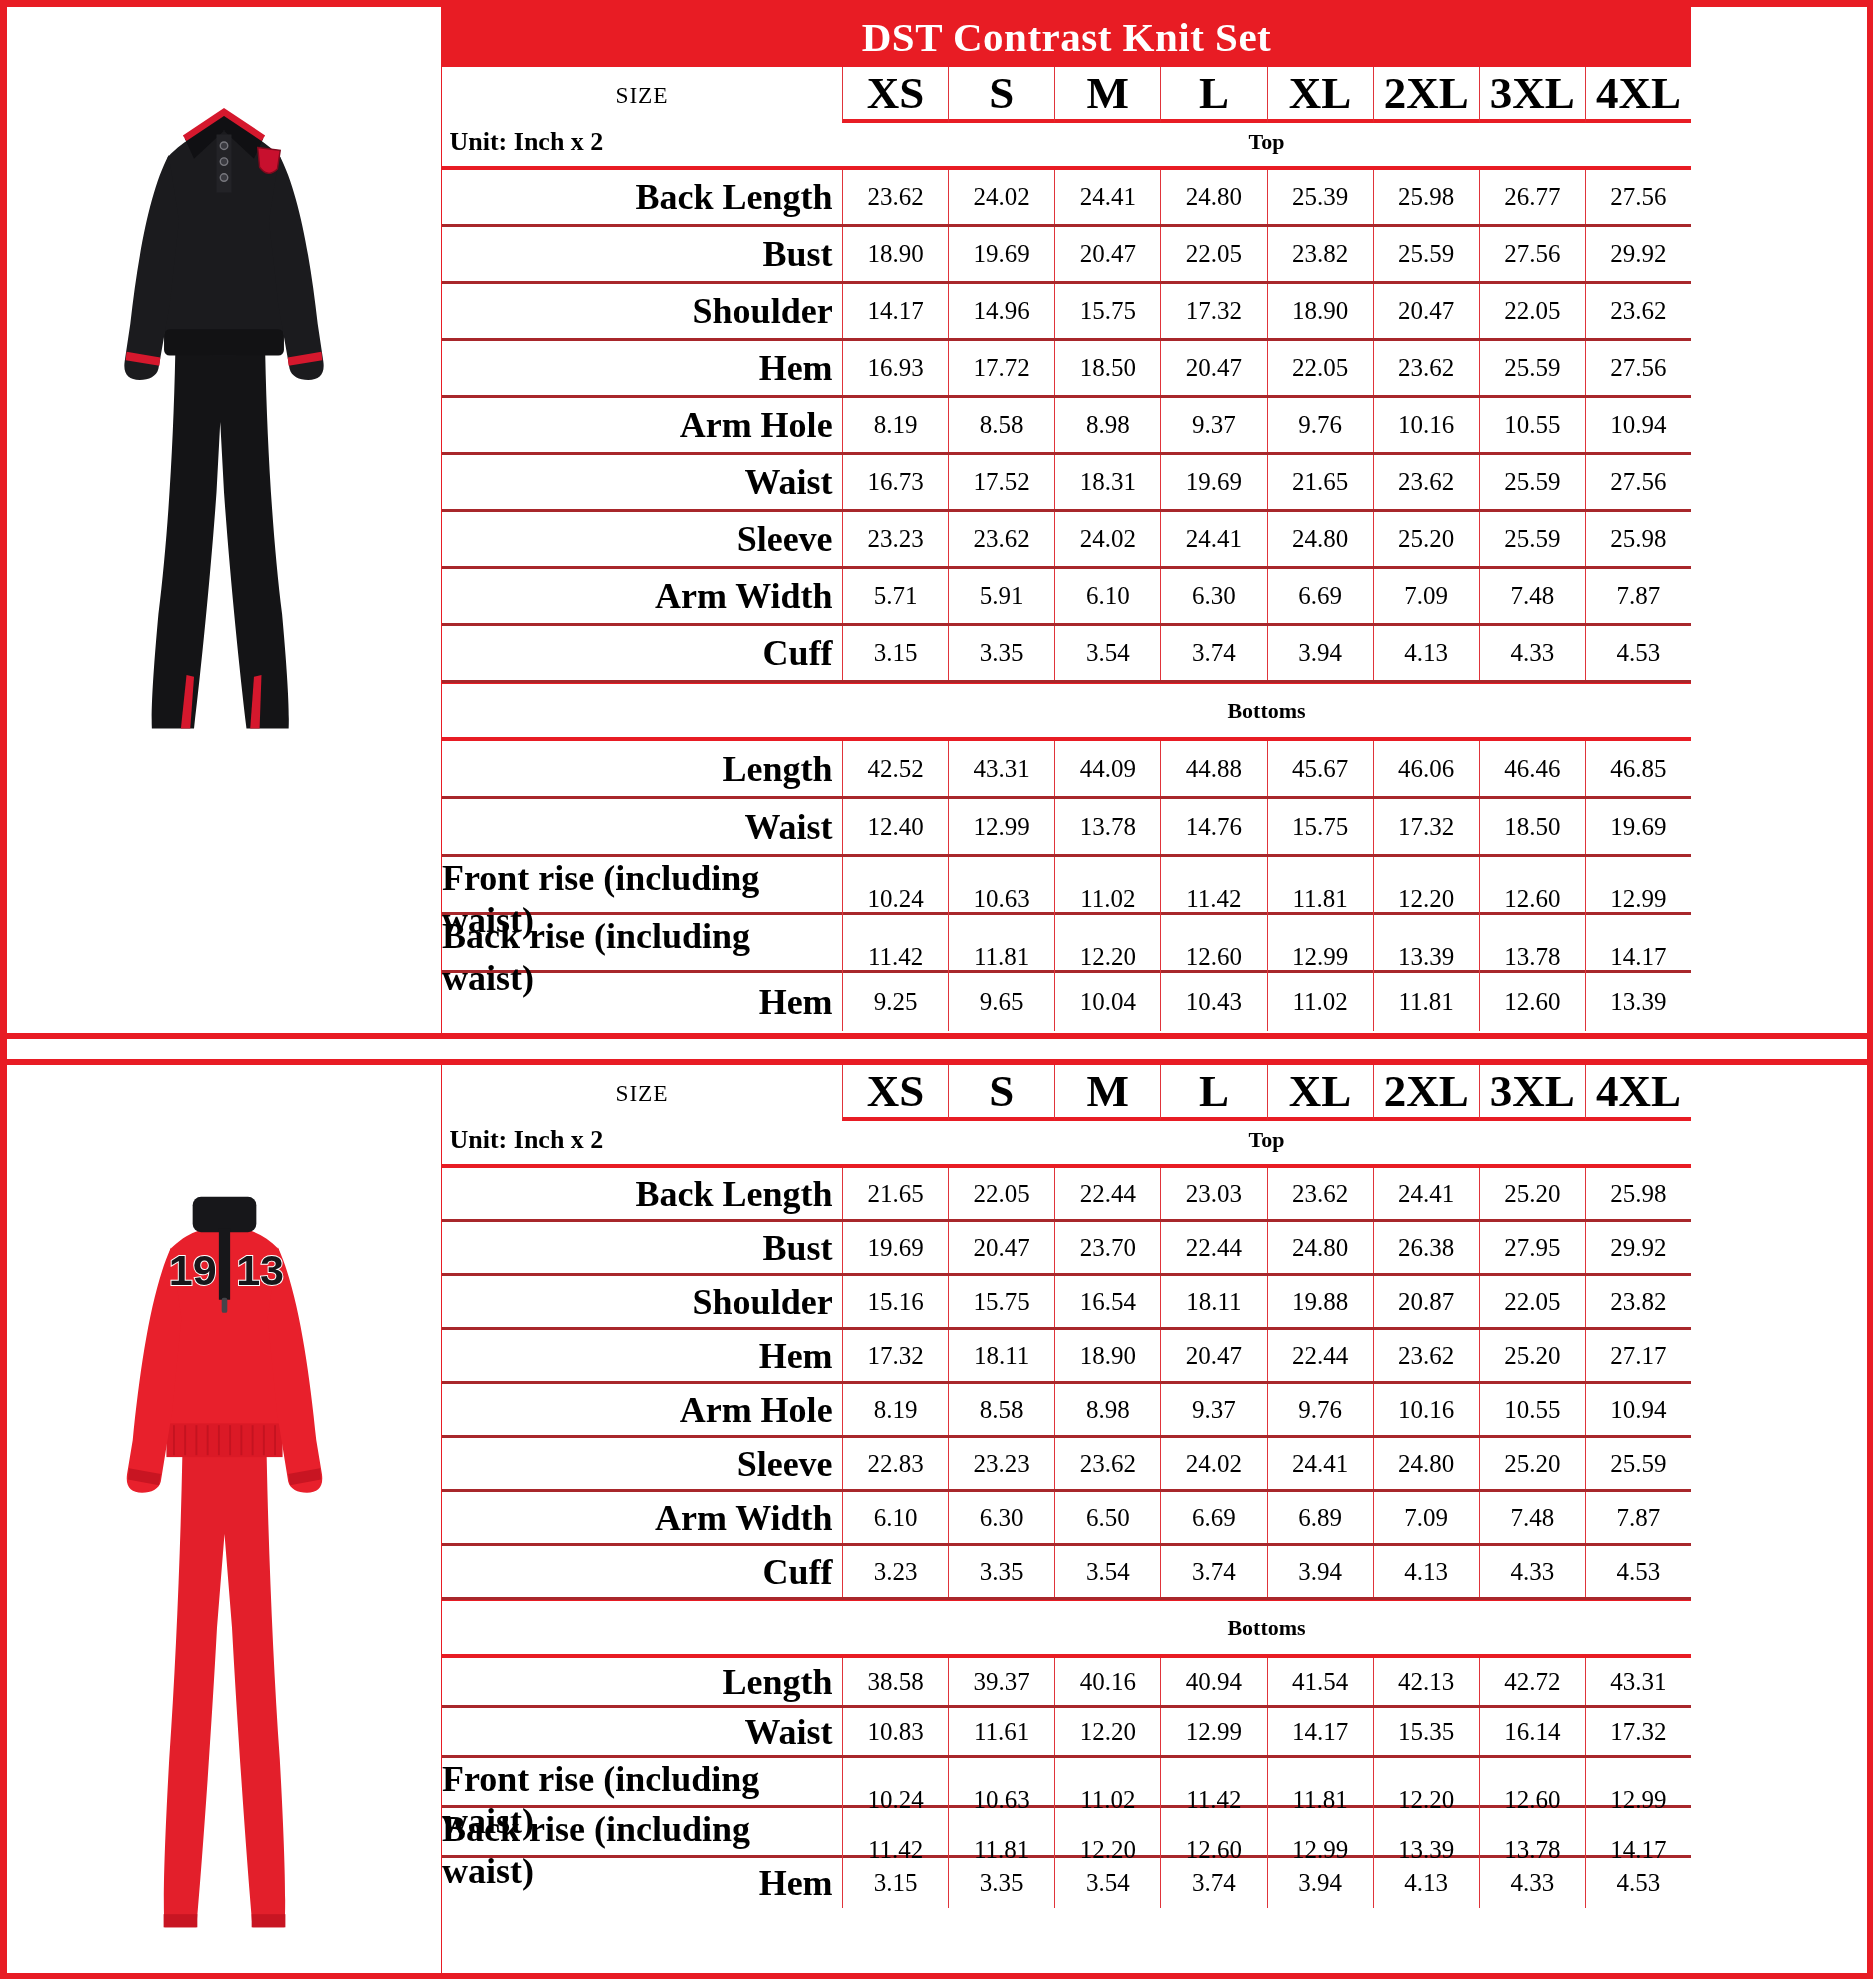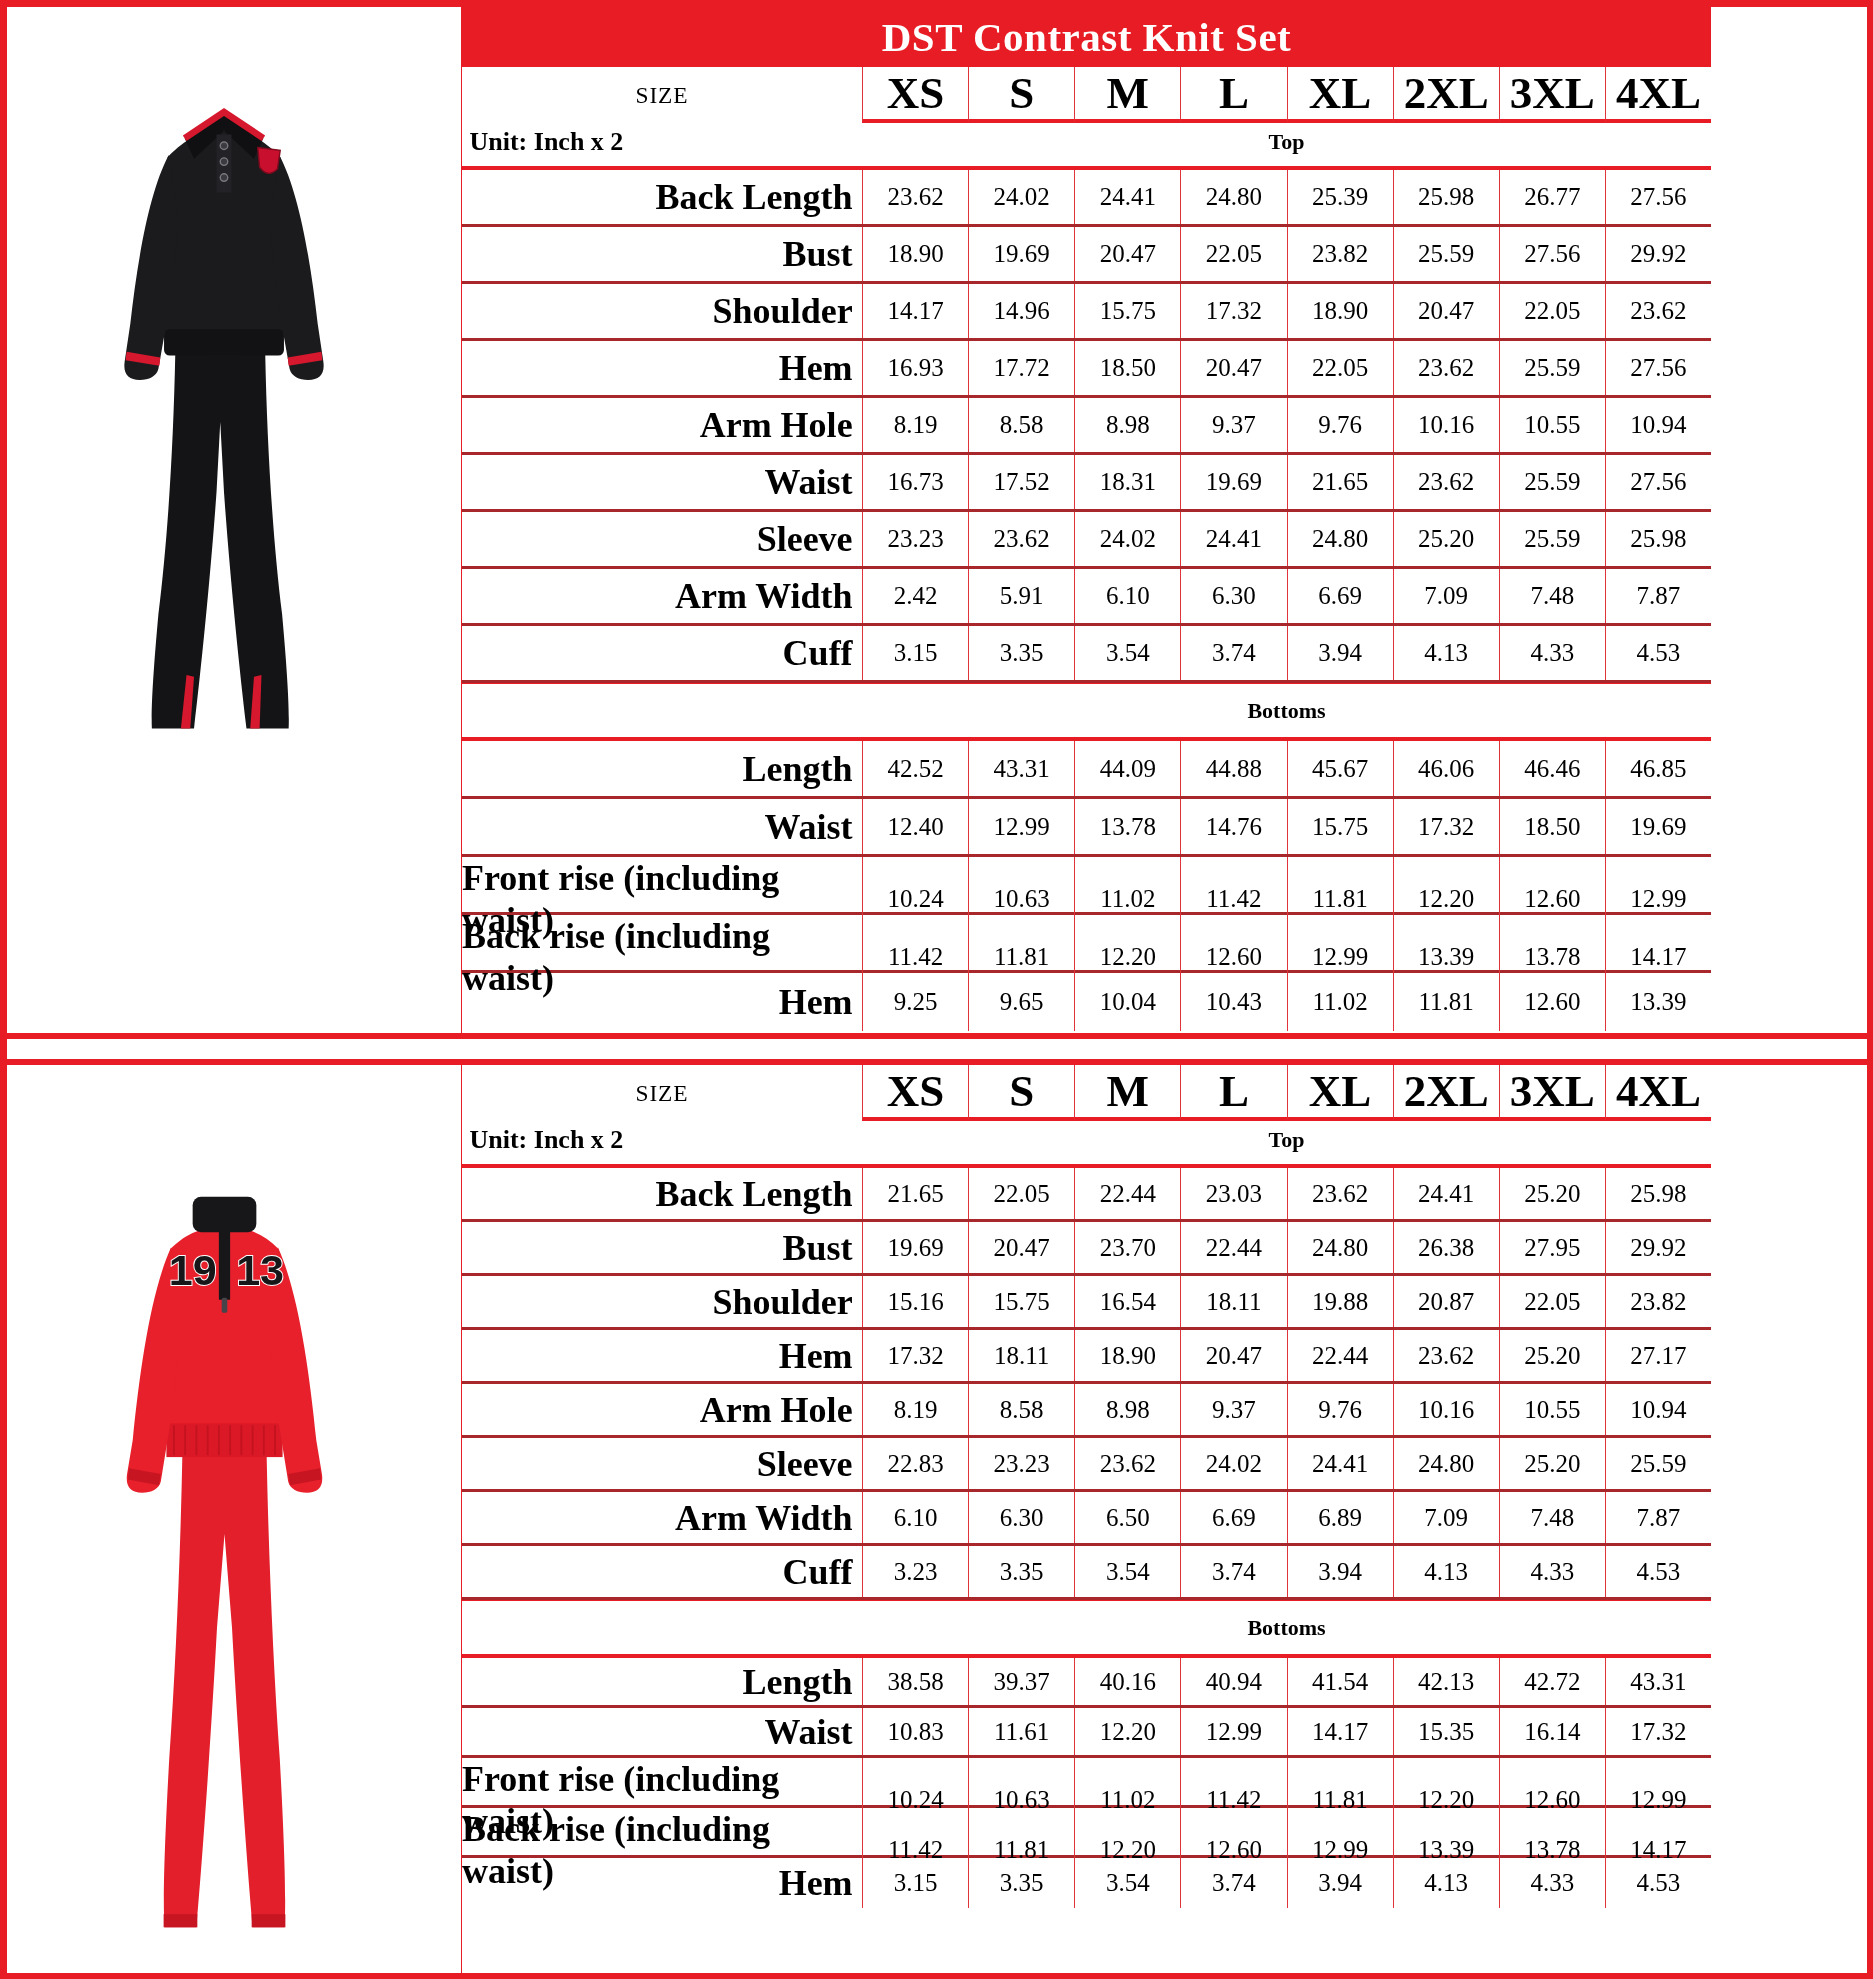--- a/index.html
+++ b/index.html
@@ -6,21 +6,21 @@
   html,body { background:#ffffff; }
   body { width:1874px; height:1980px; font-family:"Liberation Serif", serif; color:var(--ink,#000); }
   .page { width:1874px; height:1980px; border:7.5px solid var(--red); background:#fff;
           display:flex; flex-direction:column; overflow:hidden; }
   .section { display:flex; flex-direction:row; }
   .section-1 { height:1026px; }
   .section-2 { flex:1; }
   .photo-col { width:434px; display:flex; justify-content:center; align-items:flex-start; background:#fff; }
   .section-1 .photo-col { padding-top:45px; }
   .section-2 .photo-col { padding-top:94px; }
-  .table-col { width:1250px; display:flex; flex-direction:column; border-left:1.9px solid var(--red); height:100%;margin-left:20px; }
+  .table-col { width:1250px; display:flex; flex-direction:column; border-left:1.9px solid var(--red); height:100%; }
   .title-bar { height:60px; flex:0 0 60px; background:var(--red); color:#fff; display:flex;
                align-items:center; justify-content:center; font-size:41px; font-weight:bold; letter-spacing:0.5px; }
   .size-row { display:grid; grid-template-columns:400px repeat(8,1fr); height:51px; flex:0 0 51px; }
   .size-label-cell { display:flex; align-items:center; justify-content:center; font-weight:normal; font-size:23.4px; letter-spacing:0.9px; }
   .size-cell { border-left:1.9px solid var(--redline); border-bottom:4.7px solid var(--red);
                display:flex; align-items:center; justify-content:center; font-size:45px; font-weight:bold; }
   .unit-row { display:grid; grid-template-columns:400px 1fr; height:52px; flex:0 0 52px; border-bottom:4.7px solid var(--red); }
   .unit-cell { display:flex; align-items:center; font-weight:bold; font-size:26px; padding-left:7.5px; }
   .group-title-cell { display:flex; align-items:center; justify-content:center; font-weight:bold; font-size:22px; }
   .group-row { display:grid; grid-template-columns:400px 1fr; height:58px; flex:0 0 58px;
@@ -156,21 +156,21 @@
           <div class="value-cell">23.62</div>
           <div class="value-cell">24.02</div>
           <div class="value-cell">24.41</div>
           <div class="value-cell">24.80</div>
           <div class="value-cell">25.20</div>
           <div class="value-cell">25.59</div>
           <div class="value-cell">25.98</div>
         </div>
         <div class="data-row top">
           <div class="label-cell">Arm Width</div>
-          <div class="value-cell">2.42</div>
+          <div class="value-cell">5.71</div>
           <div class="value-cell">5.91</div>
           <div class="value-cell">6.10</div>
           <div class="value-cell">6.30</div>
           <div class="value-cell">6.69</div>
           <div class="value-cell">7.09</div>
           <div class="value-cell">7.48</div>
           <div class="value-cell">7.87</div>
         </div>
         <div class="data-row top">
           <div class="label-cell">Cuff</div>

